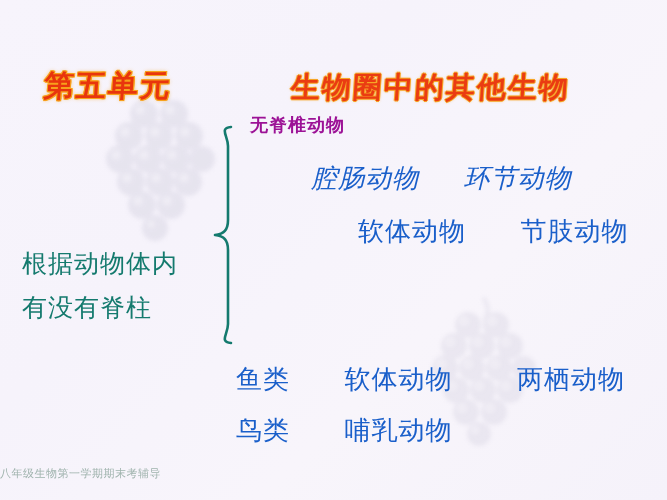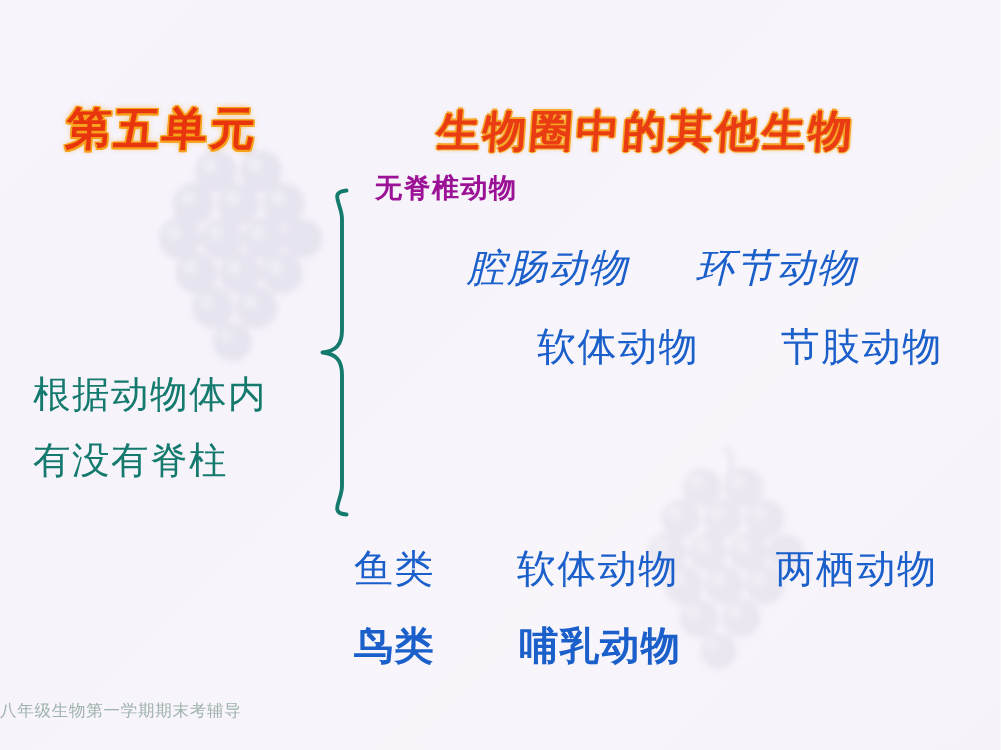--- a/index.html
+++ b/index.html
@@ -117,21 +117,21 @@
     color: #1a5fca;
     white-space: nowrap;
   }
   .taxa .gap-a { display: inline-block; width: 26px; }
   .taxa .gap-b { display: inline-block; width: 36px; }
   .taxa .gap-c { display: inline-block; width: 46px; }
 
   .taxa.r1 { left: 311px; top: 161px; font-style: italic; }
   .taxa.r2 { left: 310px; top: 214px; margin-left: 48px; }
   .taxa.r3 { left: 236px; top: 362px; }
-  .taxa.r4 { left: 236px; top: 413px; font-weight: bold; }
+  .taxa.r4 { left: 236px; top: 413px; }
 
   
   .footer {
     position: absolute;
     left: 0;
     right: 0;
     top: 466px;
     font-family: "DejaVu Sans", sans-serif;
     font-size: 11px;
     letter-spacing: .5px;

